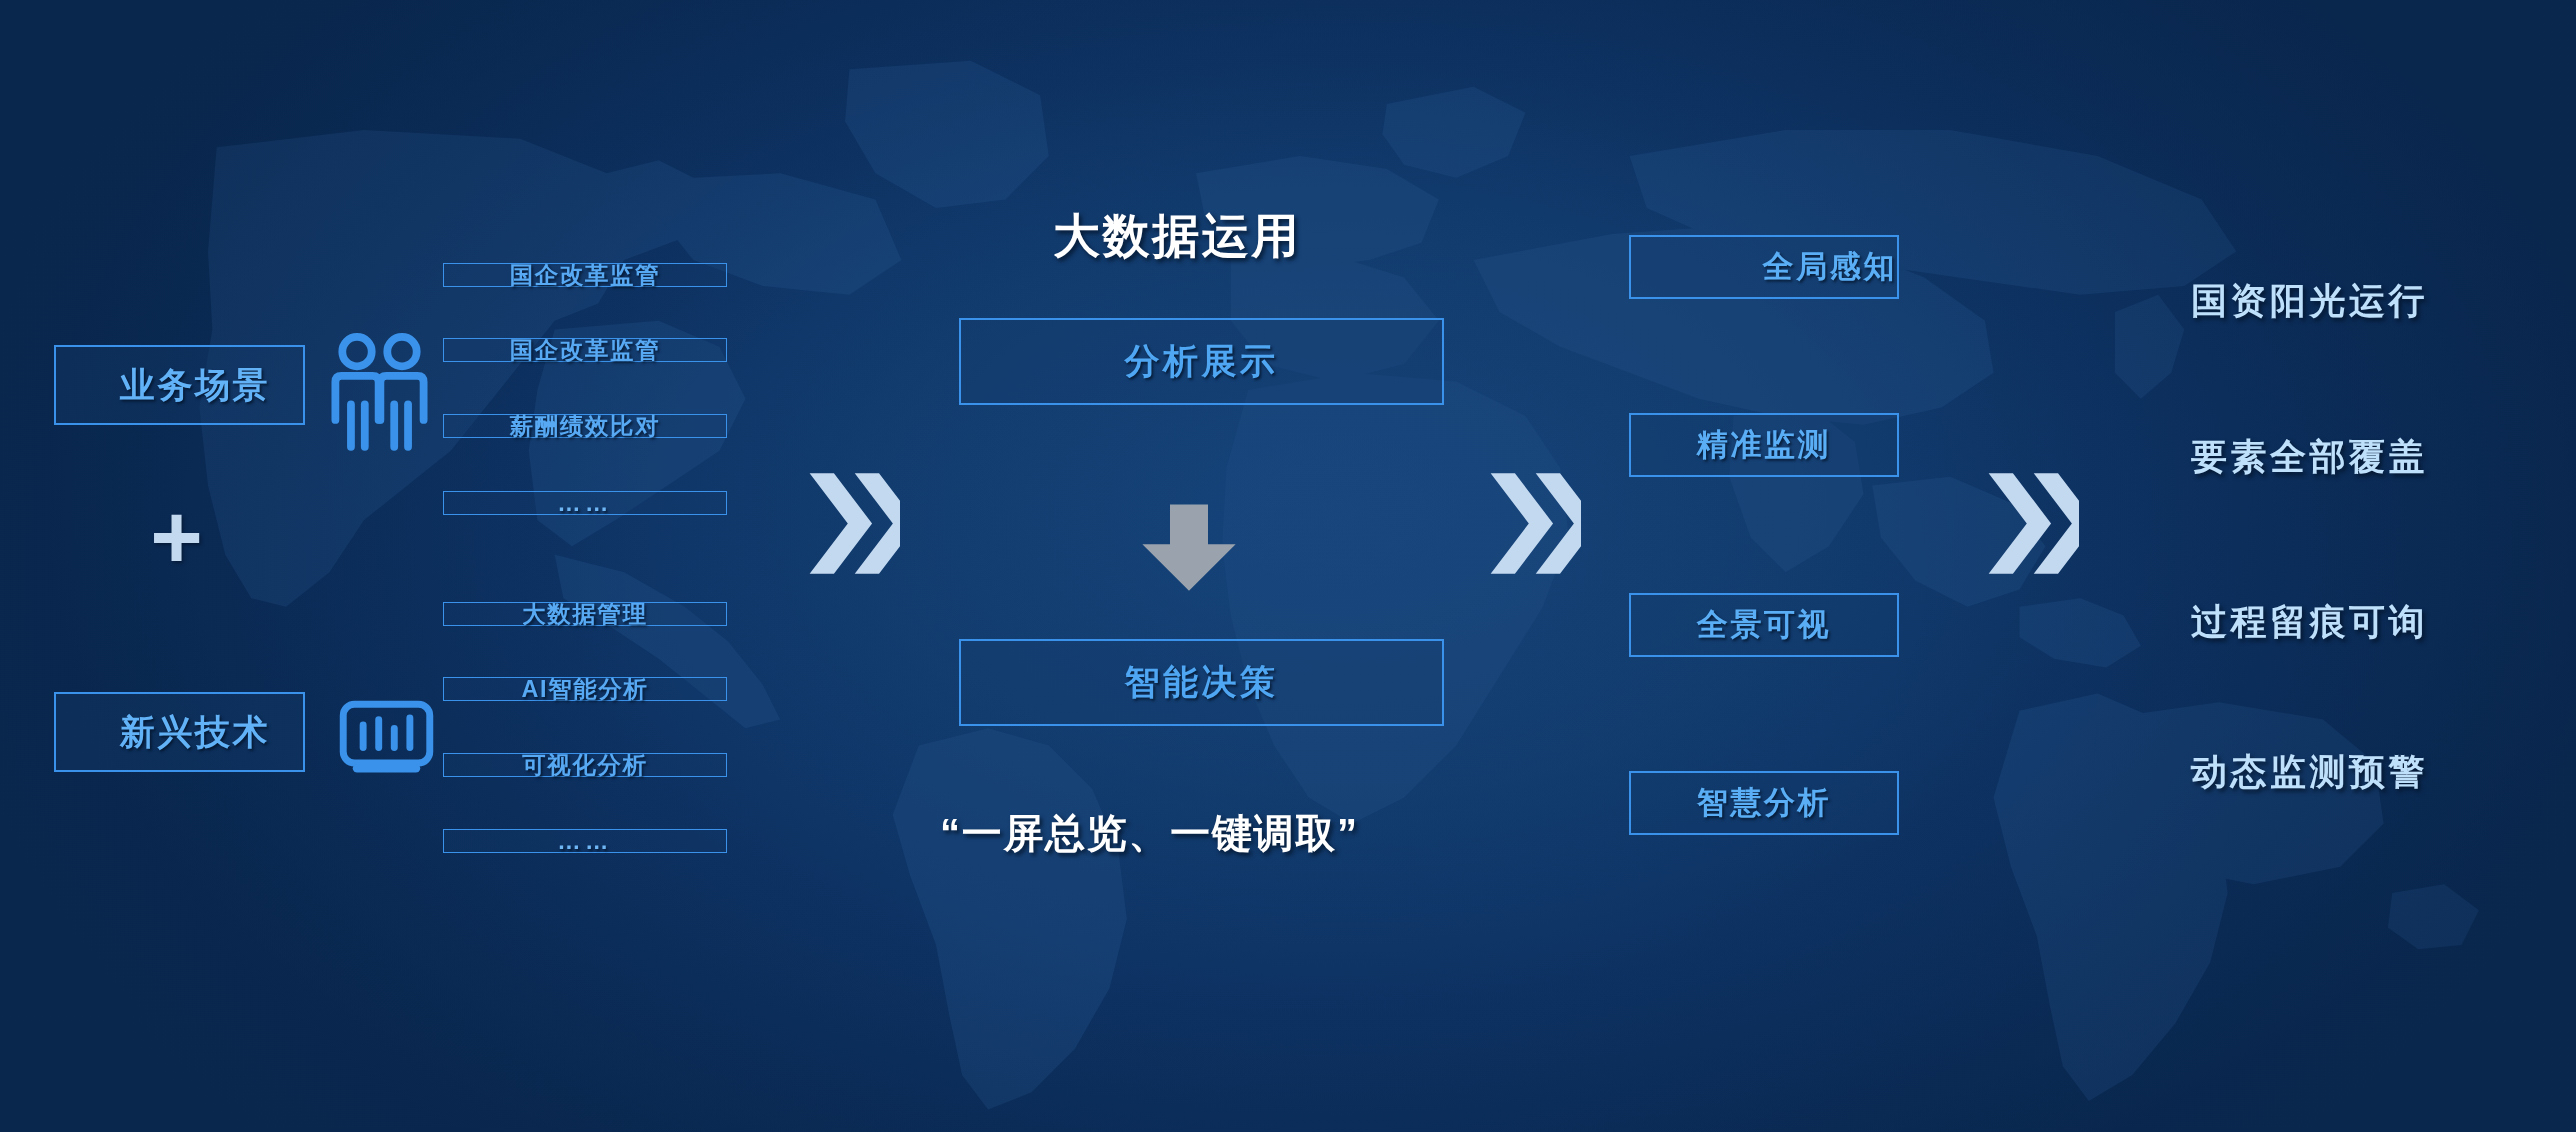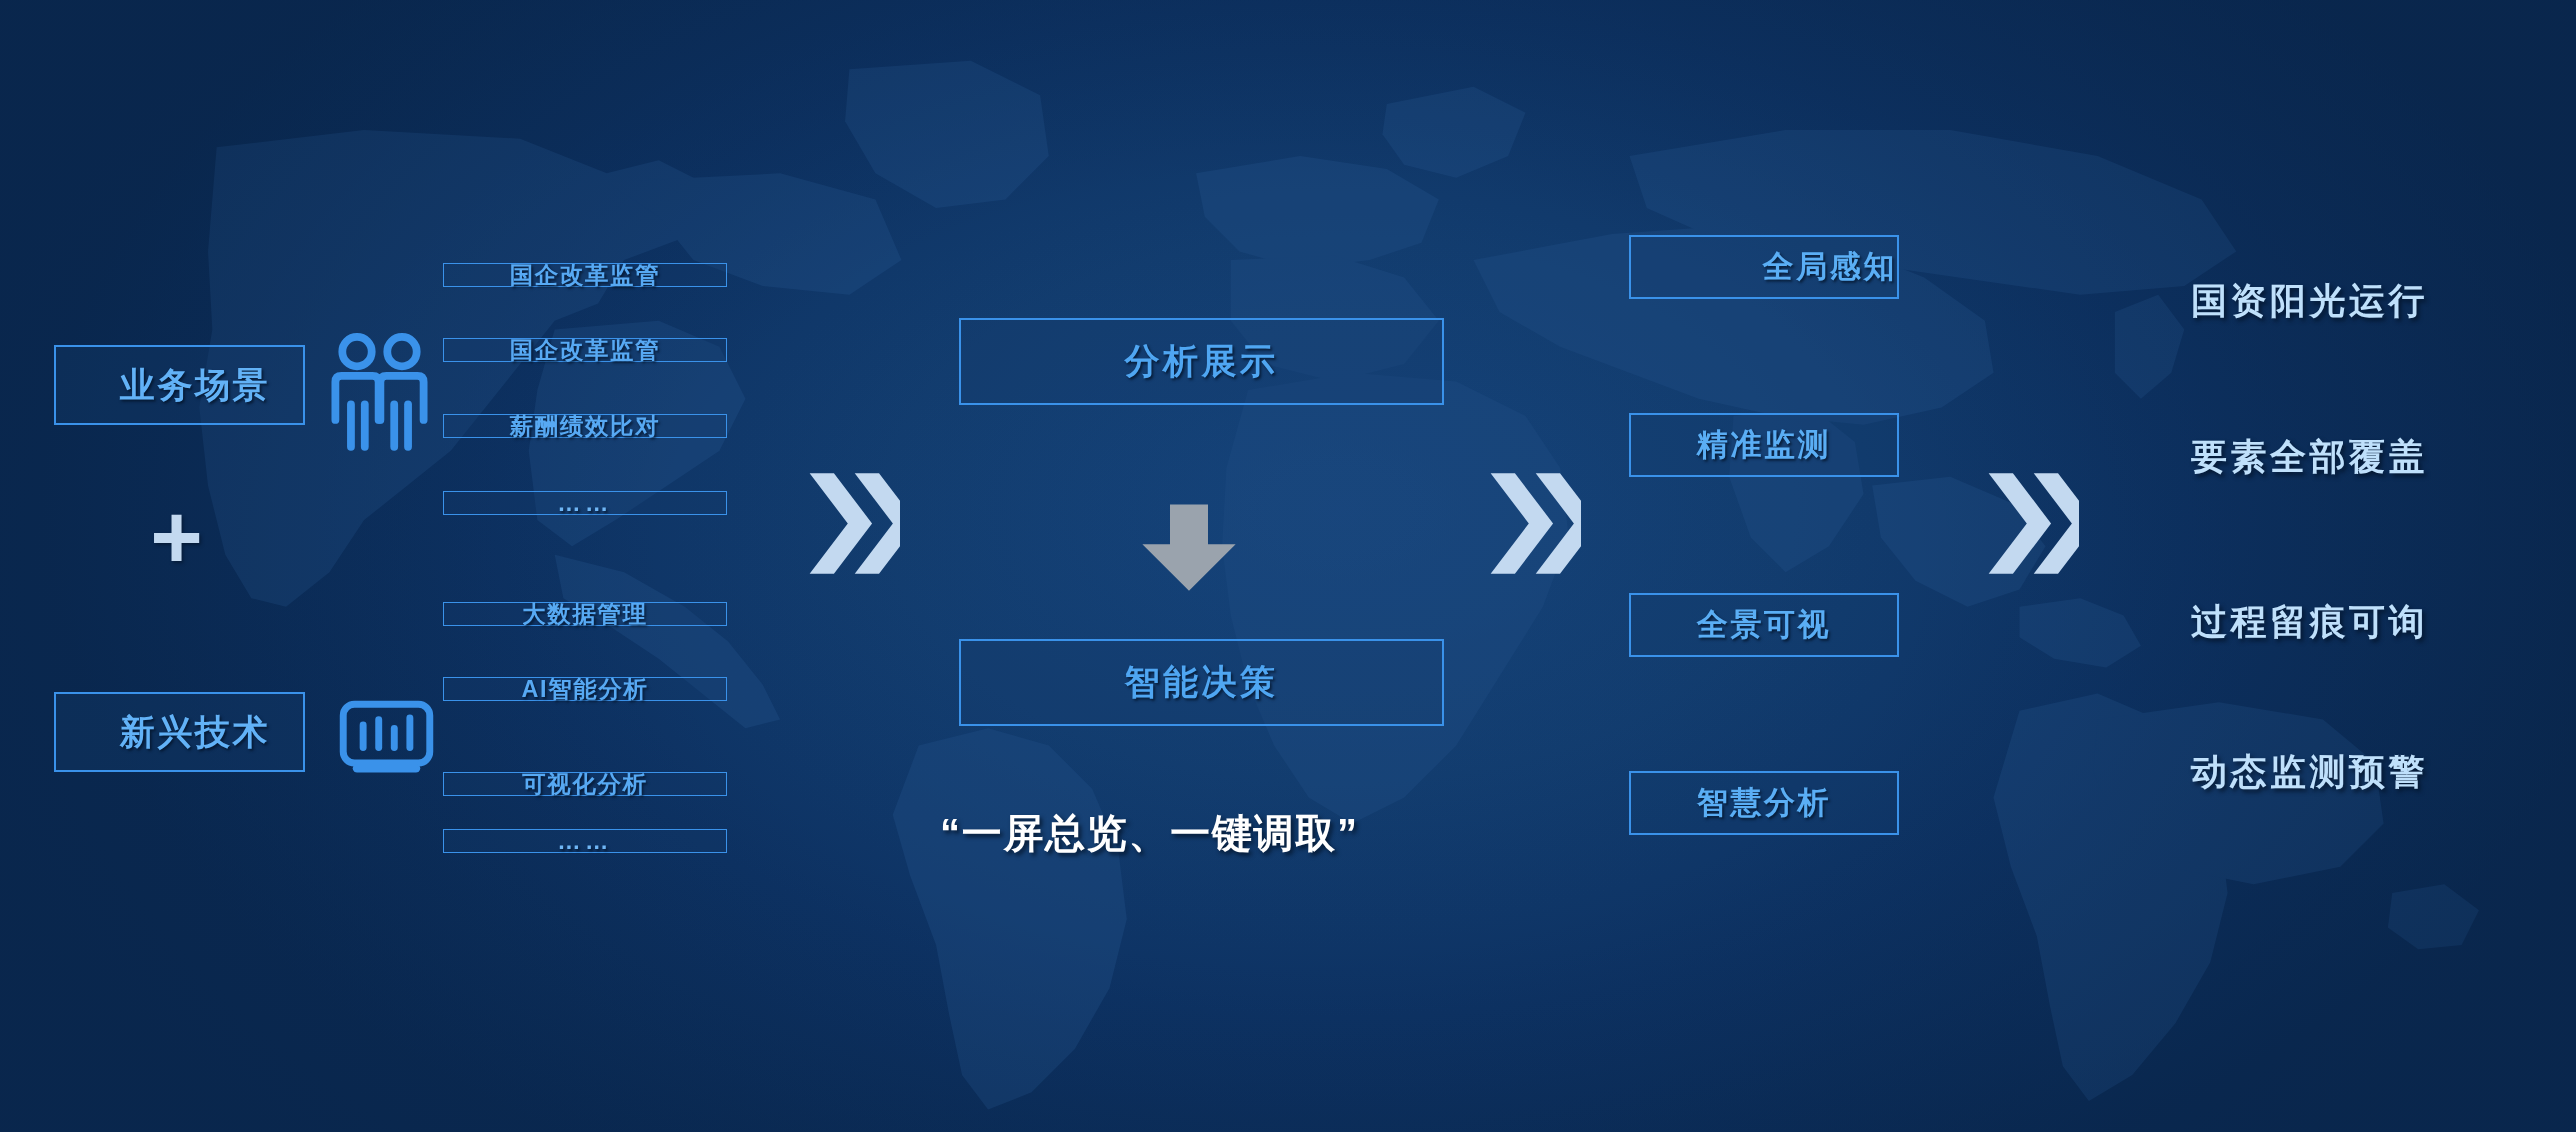--- a/index.html
+++ b/index.html
@@ -291,36 +291,37 @@
   <div class="obox item-box ellip" style="left:443px; top:491px;">
     <span class="boxlabel">……</span>
   </div>
 
   <div class="obox item-box" style="left:443px; top:602px;">
     <span class="boxlabel">大数据管理</span>
   </div>
   <div class="obox item-box" style="left:443px; top:677px;">
     <span class="boxlabel">AI智能分析</span>
   </div>
-  <div class="obox item-box" style="left:443px; top:772px;">
+  <div class="obox item-box" style="left:443px; top:753px;">
     <span class="boxlabel">可视化分析</span>
   </div>
   <div class="obox item-box ellip" style="left:443px; top:829px;">
     <span class="boxlabel">……</span>
   </div>
 
   <div class="chev" style="left:806px; top:468px;">
     <svg width="94" height="111" viewBox="0 0 108 128" aria-hidden="true">
       <g fill="#c3d9f0">
         <polygon points="4,6 32,6 76,64 32,122 4,122 48,64"></polygon>
         <polygon points="56,6 84,6 128,64 84,122 56,122 100,64"></polygon>
       </g>
     </svg>
   </div>
 
+  <div class="headline" id="main-title">大数据运用</div>
 
   <div class="obox center-box" style="left:959px; top:318px;">
     <span class="boxlabel">分析展示</span>
   </div>
 
   <div id="down-arrow">
     <svg width="104" height="95" viewBox="0 0 120 110" aria-hidden="true">
       <polygon points="38,4 82,4 82,50 114,50 60,104 6,50 38,50" fill="#9aa3ad"></polygon>
     </svg>
   </div>

